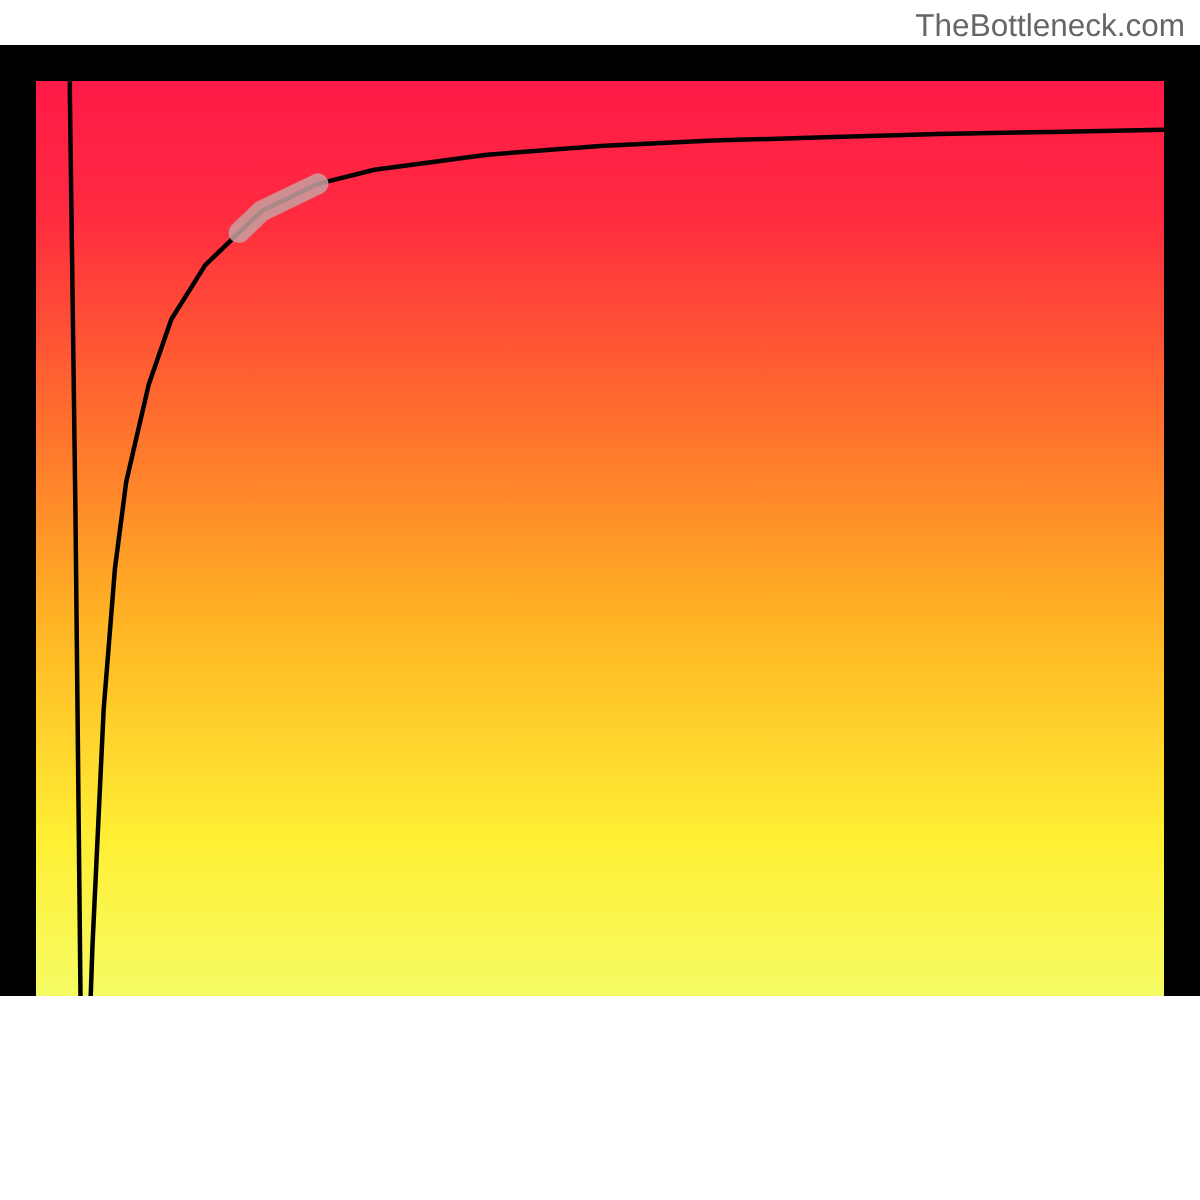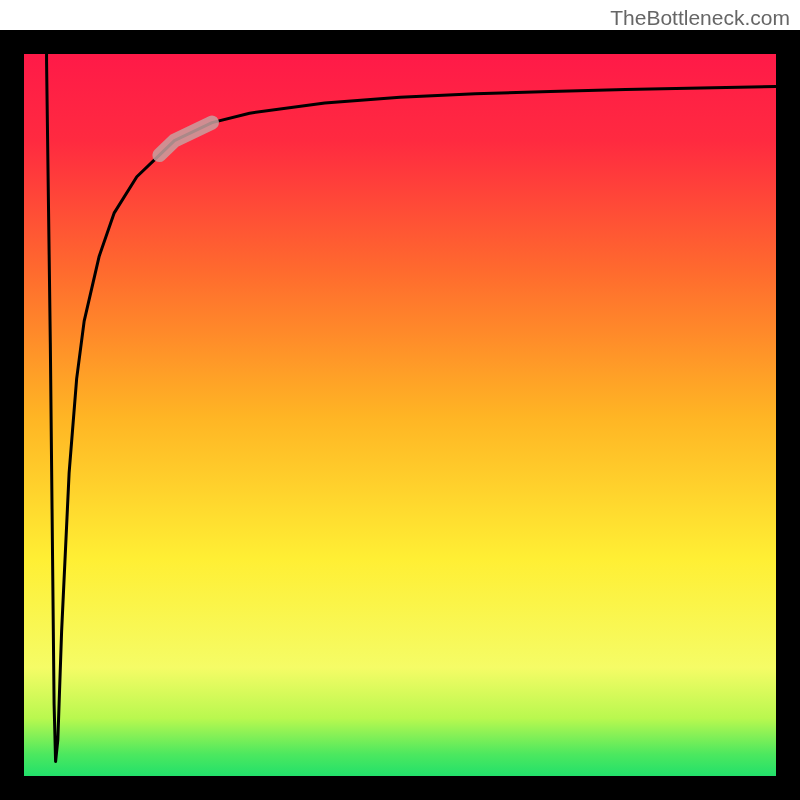--- a/index.html
+++ b/index.html
@@ -3,21 +3,21 @@
 <meta charset="utf-8">
 <style>
 body {
   margin: 0;
   padding: 0;
   background: #fff;
   font-family: Arial, sans-serif;
 }
 .chart-container {
   width: 800px;
-  height: 800px;
+  height: 664px;
   position: relative;
 }
 .attribution {
   position: absolute;
   top: 6px;
   right: 10px;
   font-size: 21px;
   color: #666;
   font-family: Arial, sans-serif;
   z-index: 10;

